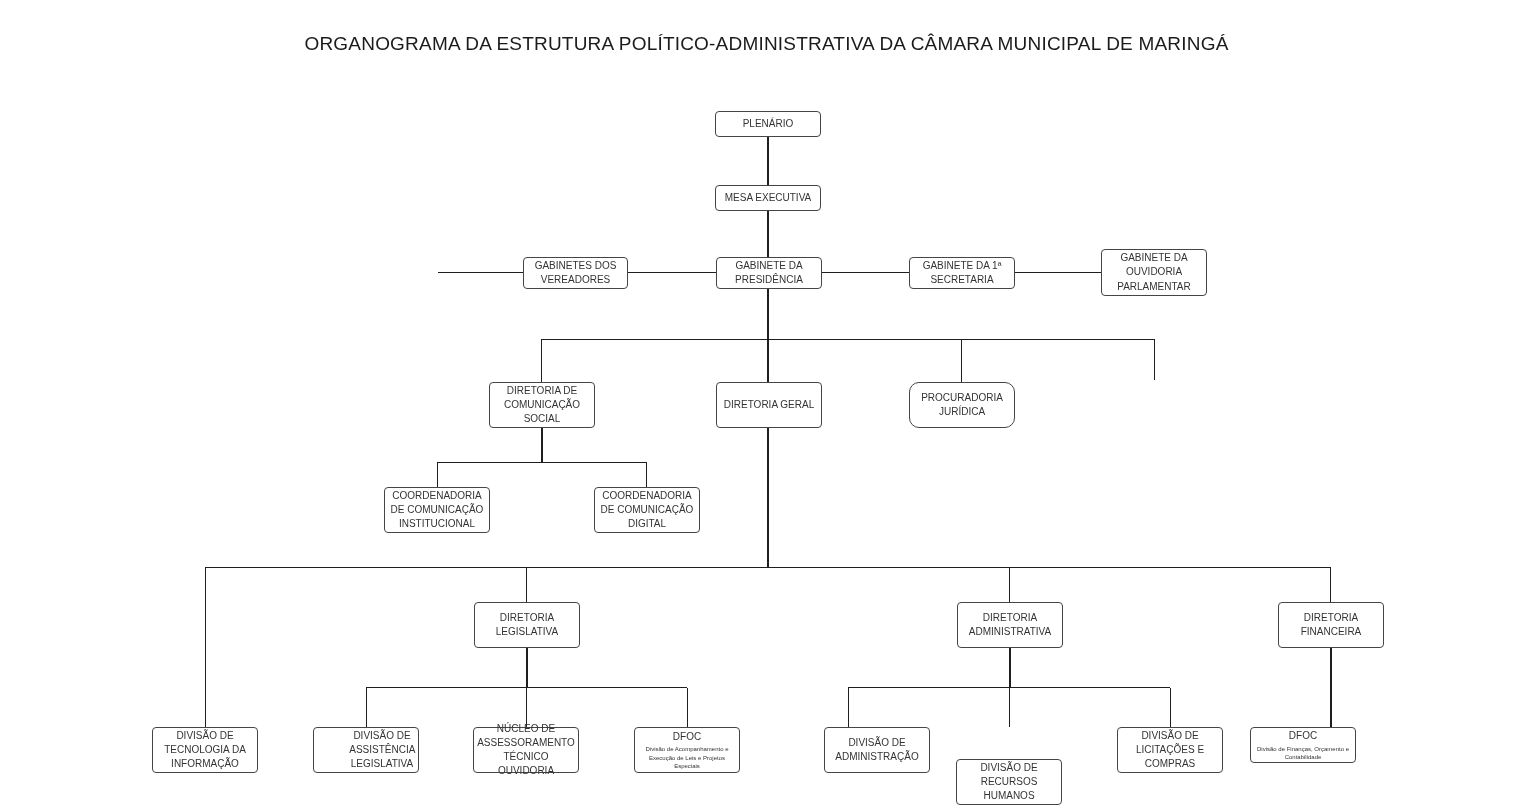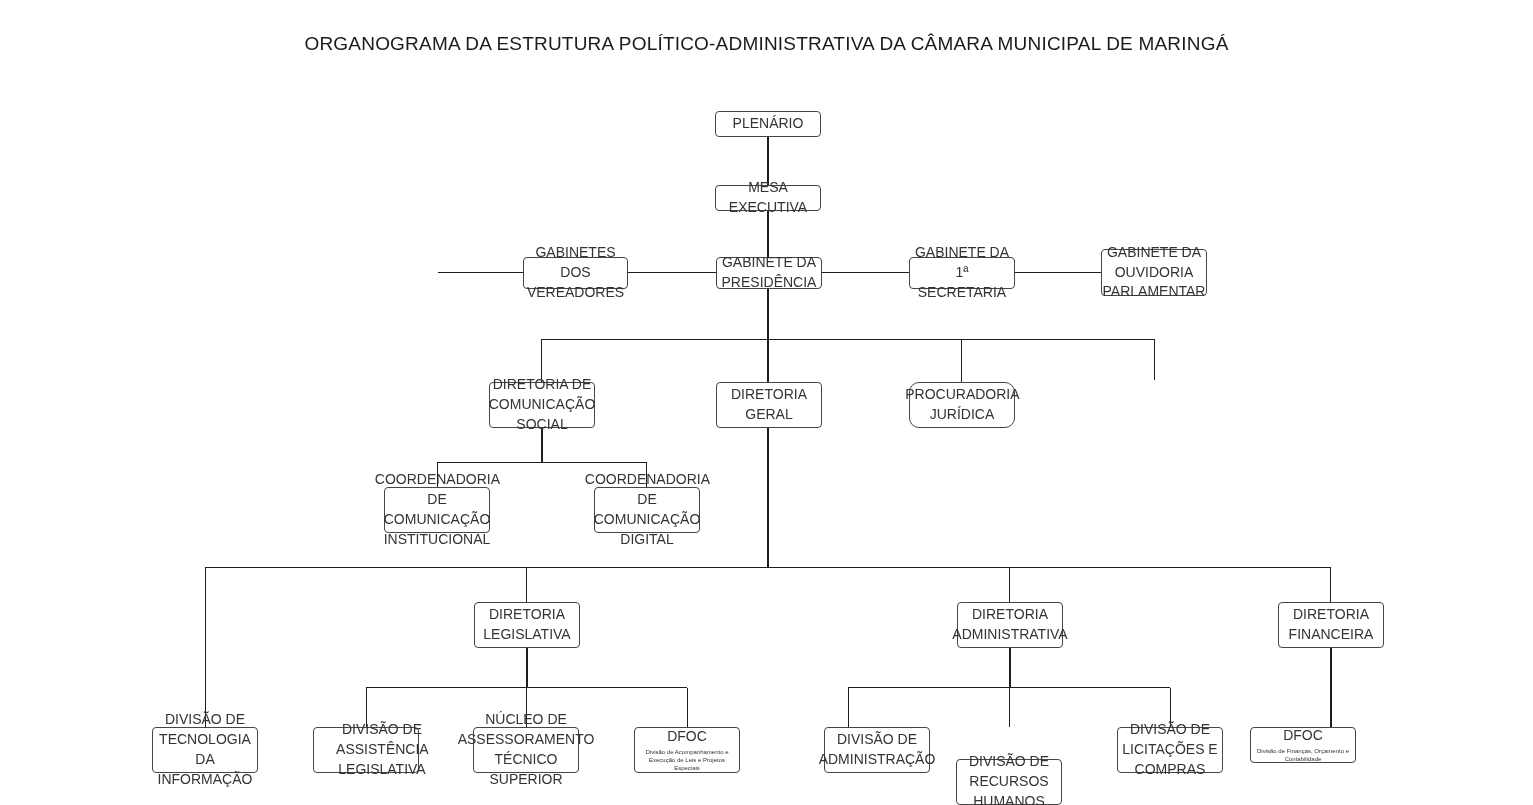--- a/index.html
+++ b/index.html
@@ -35,21 +35,21 @@
     display:flex;
     flex-direction:column;
     align-items:center;
     justify-content:center;
     text-align:center;
     padding:2px 4px;
     color:var(--text);
     z-index:2;
   }
   .node .lbl{
-    font-size:14px;
+    font-size:10px;
     line-height:1.42;
     color:var(--text);
   }
   .node .sub{
     font-size:6px;
     line-height:1.35;
     margin-top:1px;
     color:var(--text);
   }
   .line{position:absolute;background:var(--line);z-index:1;}
@@ -173,21 +173,21 @@
   <div class="node n-dir-financeira">
     <span class="lbl">DIRETORIA FINANCEIRA</span>
   </div>
   <div class="node n-div-tecnologia">
     <span class="lbl">DIVISÃO DE TECNOLOGIA DA INFORMAÇÃO</span>
   </div>
   <div class="node n-div-assistencia">
     <span class="lbl">DIVISÃO DE ASSISTÊNCIA LEGISLATIVA</span>
   </div>
   <div class="node n-nucleo">
-    <span class="lbl">NÚCLEO DE ASSESSORAMENTO TÉCNICO SUPERIOR</span>
+    <span class="lbl">NÚCLEO DE ASSESSORAMENTO TÉCNICO OUVIDORIA</span>
   </div>
   <div class="node n-daelp">
     <span class="lbl">DFOC</span>
     <span class="sub">Divisão de Acompanhamento e Execução de Leis e Projetos Especiais</span>
   </div>
   <div class="node n-div-administracao">
     <span class="lbl">DIVISÃO DE ADMINISTRAÇÃO</span>
   </div>
   <div class="node n-div-rh">
     <span class="lbl">DIVISÃO DE RECURSOS HUMANOS</span>

